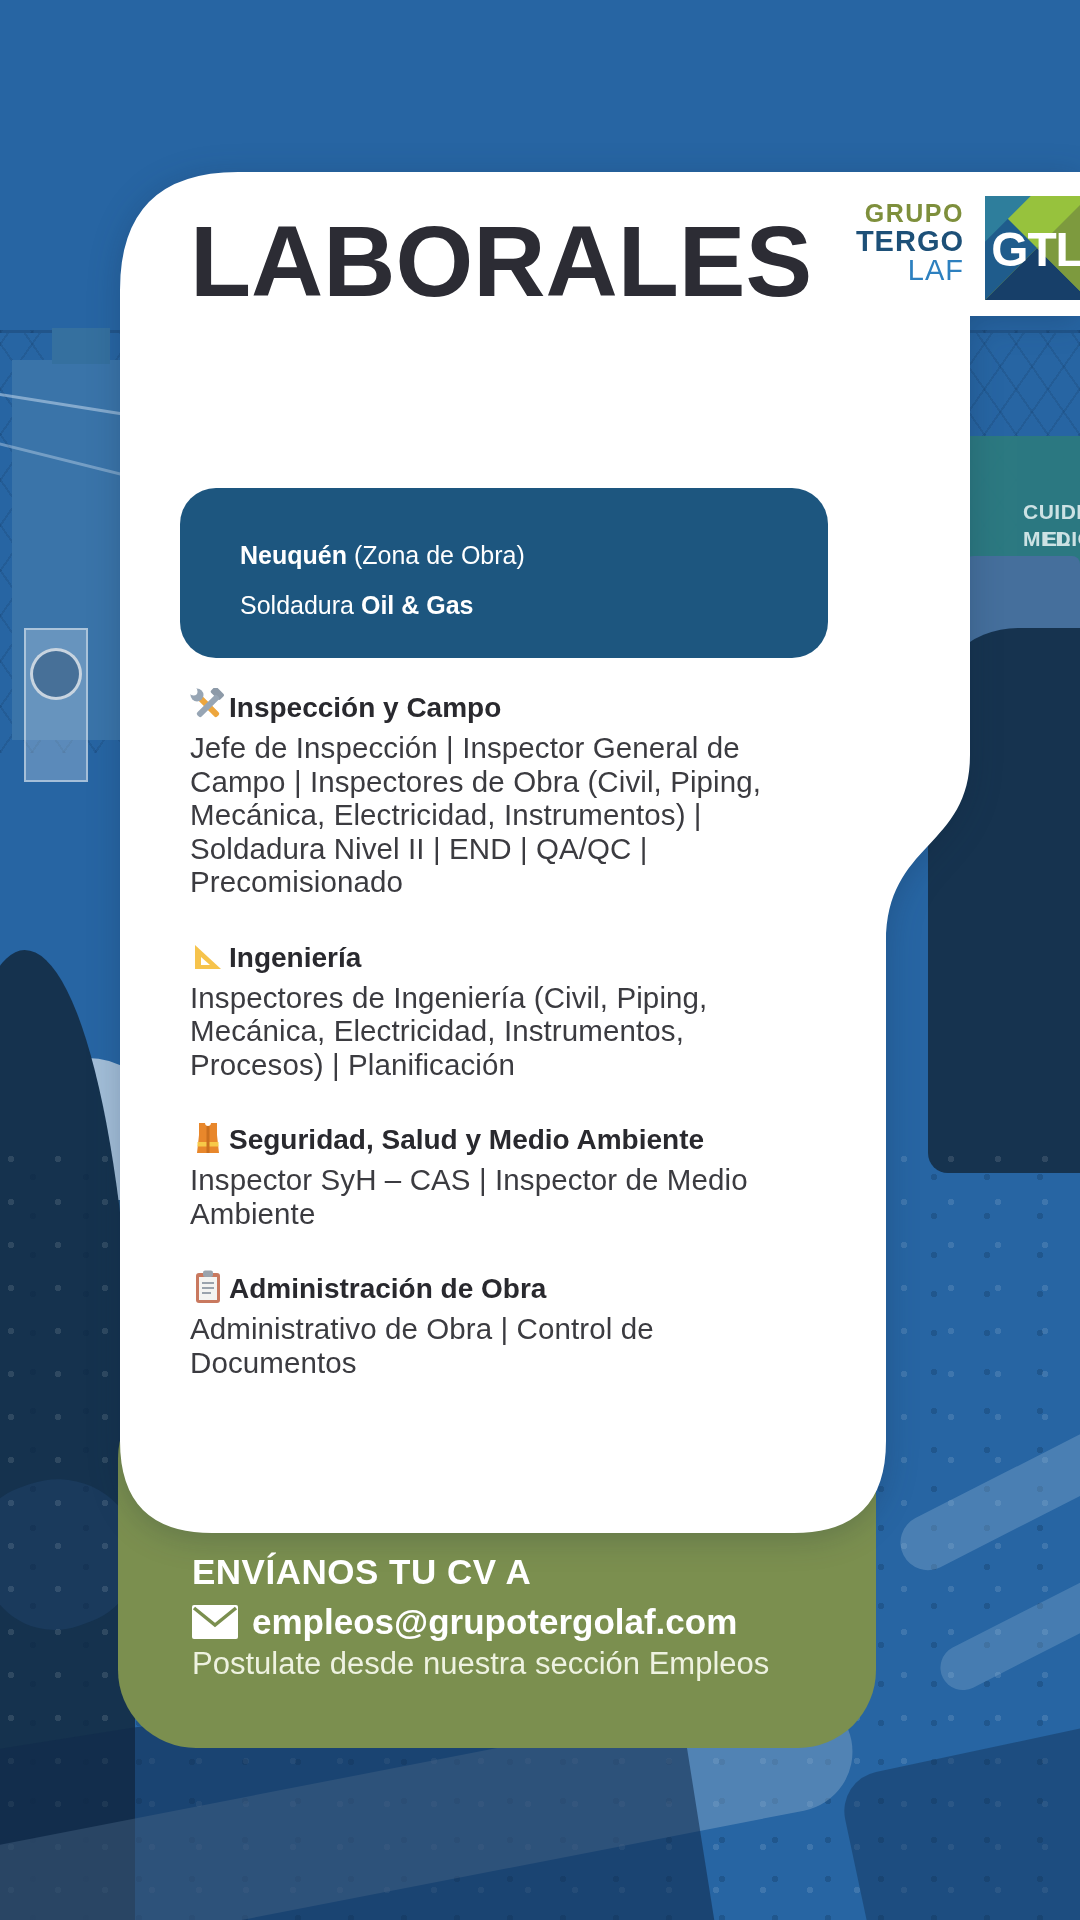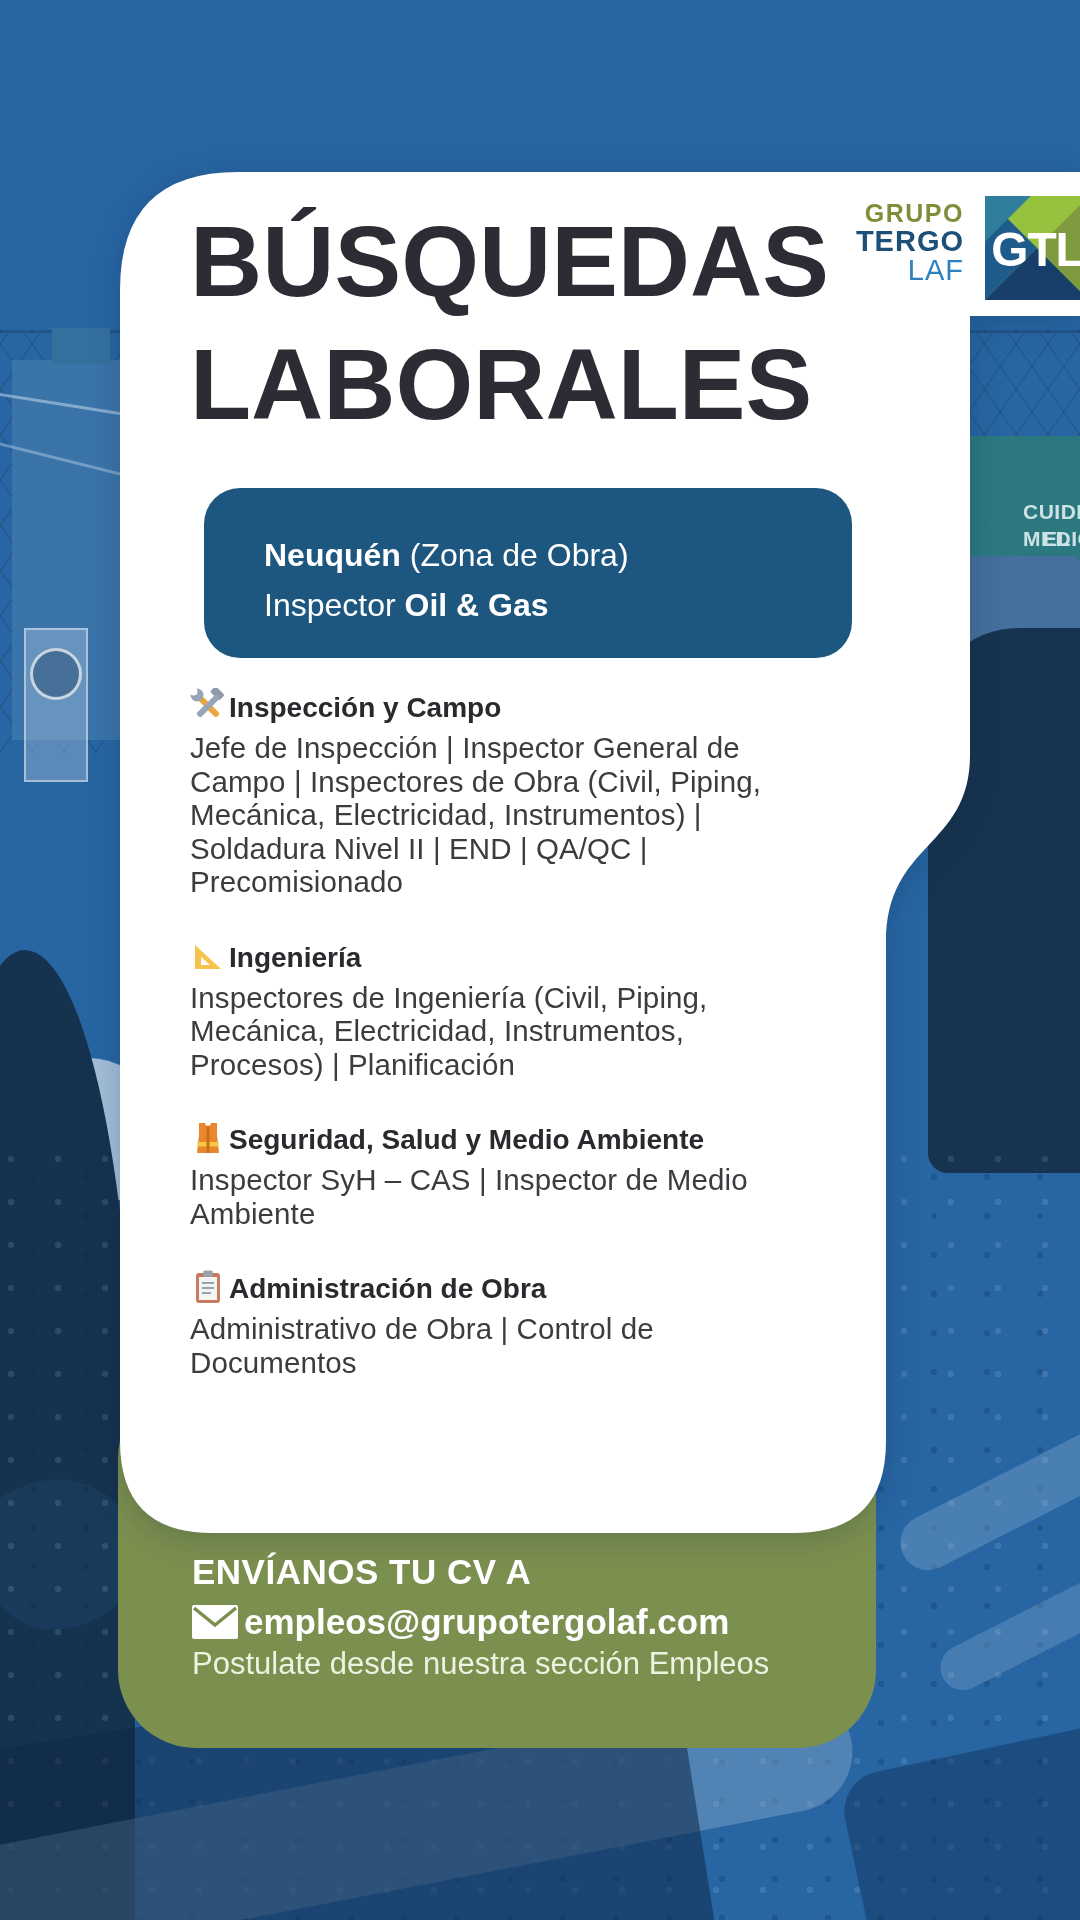--- a/index.html
+++ b/index.html
@@ -57,36 +57,36 @@
   
   .logo{position:absolute;left:852px;top:196px;display:flex;align-items:flex-start;gap:21px;}
   .logo-words{width:112px;text-align:right;line-height:1.02;padding-top:5px;}
   .logo-w1{font-size:25px;color:#7e8f3c;letter-spacing:1.5px;font-weight:600;}
   .logo-w2{font-size:29px;color:#1d5078;font-weight:700;letter-spacing:1px;}
   .logo-w3{font-size:29px;color:#2d80bf;font-weight:400;letter-spacing:1px;}
 
   
   .title{position:absolute;left:190px;top:200px;font-size:100px;font-weight:700;
          color:#2c2c34;line-height:1.23;letter-spacing:0;}
-  .badge{position:absolute;left:204px;top:488px;width:588px;height:128px;
+  .badge{position:absolute;left:180px;top:488px;width:588px;height:128px;
          padding:42px 0 0 60px;background:#1d567f;border-radius:36px;
-         color:#fff;font-size:32px;line-height:50px;font-weight:400;}
+         color:#fff;font-size:25px;line-height:50px;font-weight:400;}
   .badge b{font-weight:700;}
 
   
   .sections{position:absolute;left:190px;top:688px;width:612px;}
   .sec{margin-bottom:39px;}
   .sec-head{font-size:28px;font-weight:700;color:#29292e;line-height:39px;max-width:560px;}
   .sec-head svg{width:36px;height:36px;vertical-align:-7px;margin-right:3px;}
   .sec-body{font-size:29.5px;color:#3b3b40;line-height:33.5px;margin-top:4px;letter-spacing:.1px;}
 
   
   .footer{position:absolute;left:192px;top:1552px;color:#fff;width:640px;}
   .f-cta{font-size:35px;font-weight:700;letter-spacing:.5px;}
-  .f-email{display:flex;align-items:center;gap:6px;margin-top:10px;font-size:35px;font-weight:700;}
+  .f-email{display:flex;align-items:center;gap:14px;margin-top:10px;font-size:35px;font-weight:700;}
   .f-note{margin-top:4px;font-size:31px;color:#eef2e0;font-weight:400;}
 </style>
 </head>
 <body>
 
 <div class="canvas">
 
   <div class="bg">
     <div class="fence"></div>
     <div class="building"></div>
@@ -139,27 +139,26 @@
       <rect width="100" height="100" fill="#97c23d"></rect>
       <polygon points="0,0 0,100 50,50" fill="#1f5c8c"></polygon>
       <polygon points="0,100 100,100 50,50" fill="#173f69"></polygon>
       <polygon points="100,0 100,100 50,50" fill="#7d9a3e"></polygon>
       <polygon points="0,0 44,0 0,44" fill="#2e7e9c"></polygon>
       <text x="6" y="67" font-size="46" font-weight="bold" fill="#ffffff" font-family="Liberation Sans, DejaVu Sans, sans-serif" letter-spacing="-1">GTL</text>
     </svg>
   </div>
 
   <div class="title">
-    <div>BÚSQUEDAS</div>
     <div>LABORALES</div>
   </div>
 
   <div class="badge">
     <div><b>Neuquén</b><span> (Zona de Obra)</span></div>
-    <div><span>Inspector </span><b>Oil &amp; Gas</b></div>
+    <div><span>Soldadura </span><b>Oil &amp; Gas</b></div>
   </div>
 
   <div class="sections">
 
     <div class="sec">
       <div class="sec-head">
         <svg viewBox="0 0 36 36">
           <rect x="15" y="5" width="6" height="27" rx="2" transform="rotate(-45 18 18)" fill="#eda63d"></rect>
           <rect x="21" y="1" width="13" height="8" rx="2" transform="rotate(45 27 5)" fill="#8d9aa8"></rect>
           <rect x="15" y="4" width="6" height="28" rx="2" transform="rotate(45 18 18)" fill="#97a5b4"></rect>

